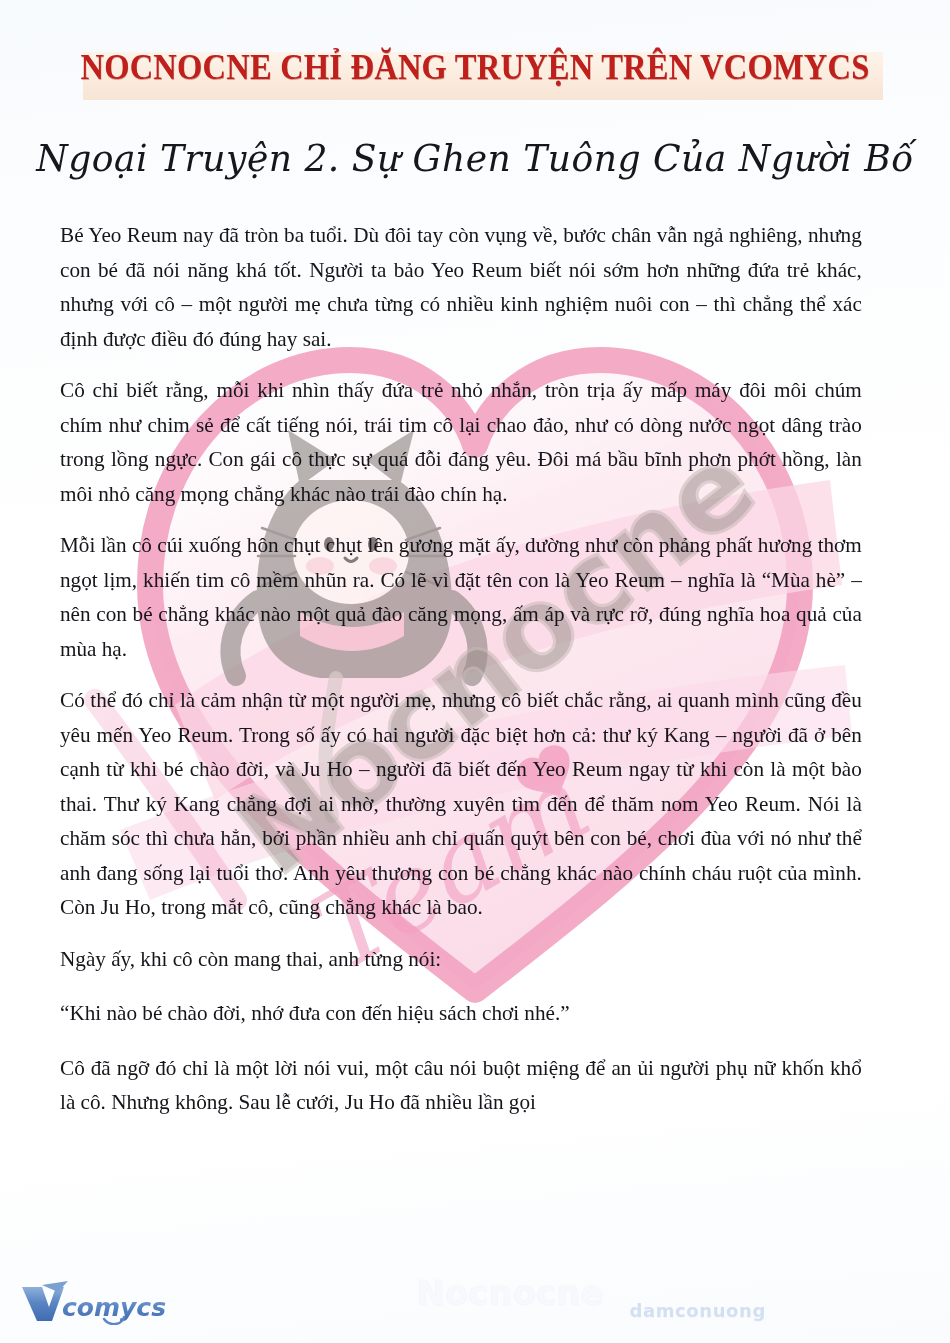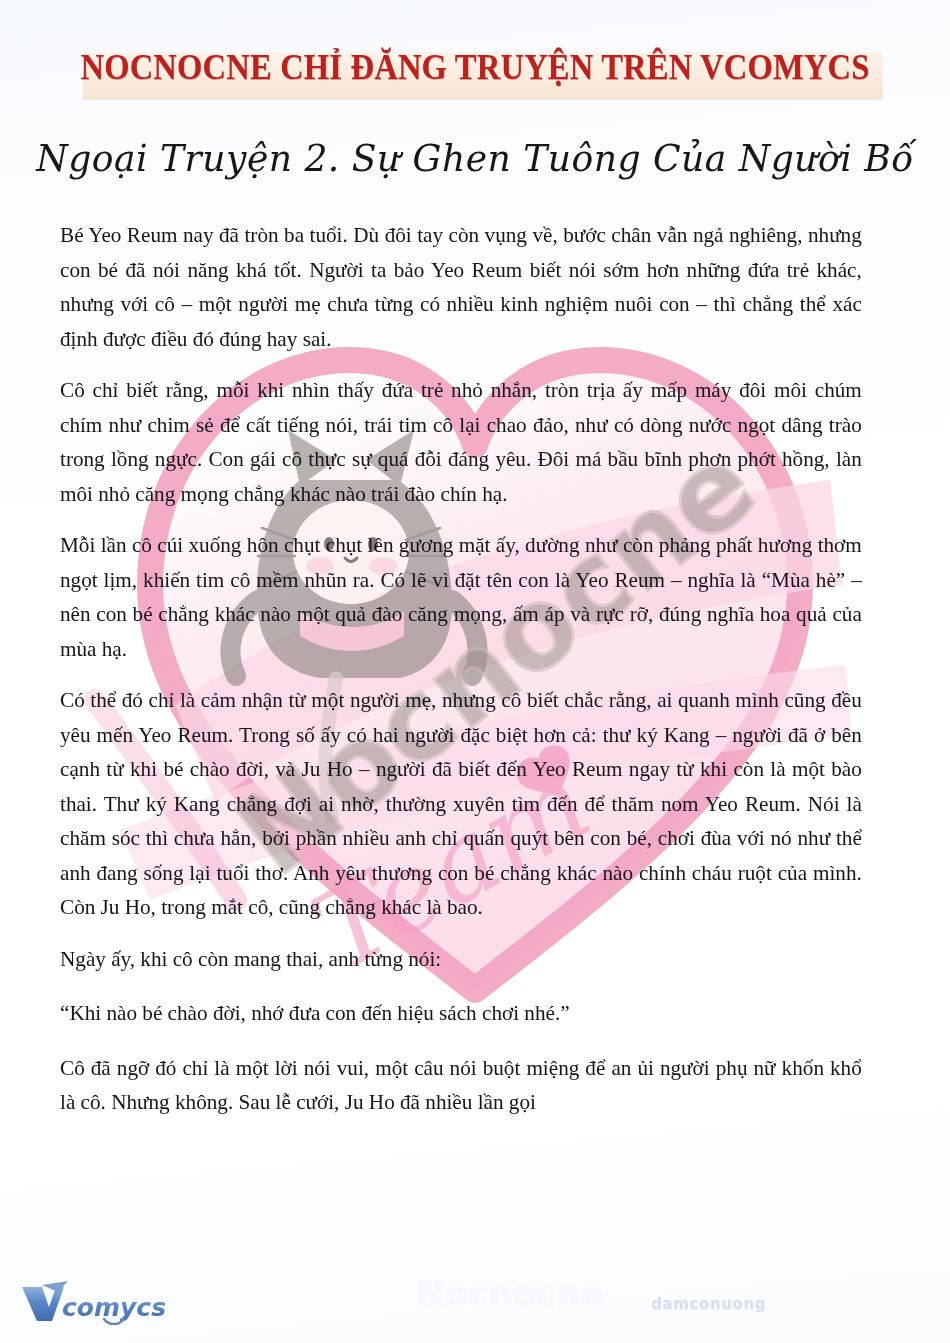--- a/index.html
+++ b/index.html
@@ -126,23 +126,23 @@
   .logo {
     position: absolute;
     left: 18px;
     bottom: 18px;
     width: 150px;
     height: 46px;
   }
   .damconuong {
     position: absolute;
     right: 18px;
-    bottom: 30px;
+    bottom: 22px;
     font-family: "DejaVu Sans", "Liberation Sans", sans-serif;
-    font-size: 15px;
+    font-size: 18px;
     font-weight: bold;
     letter-spacing: .6px;
     color: #d3e0f2;
     text-shadow: 0 0 2px #ffffff, 0 1px 0 #eef3fa;
   }
   .footer-ghost {
     position: absolute;
     left: 300px;
     bottom: 14px;
     width: 420px;

